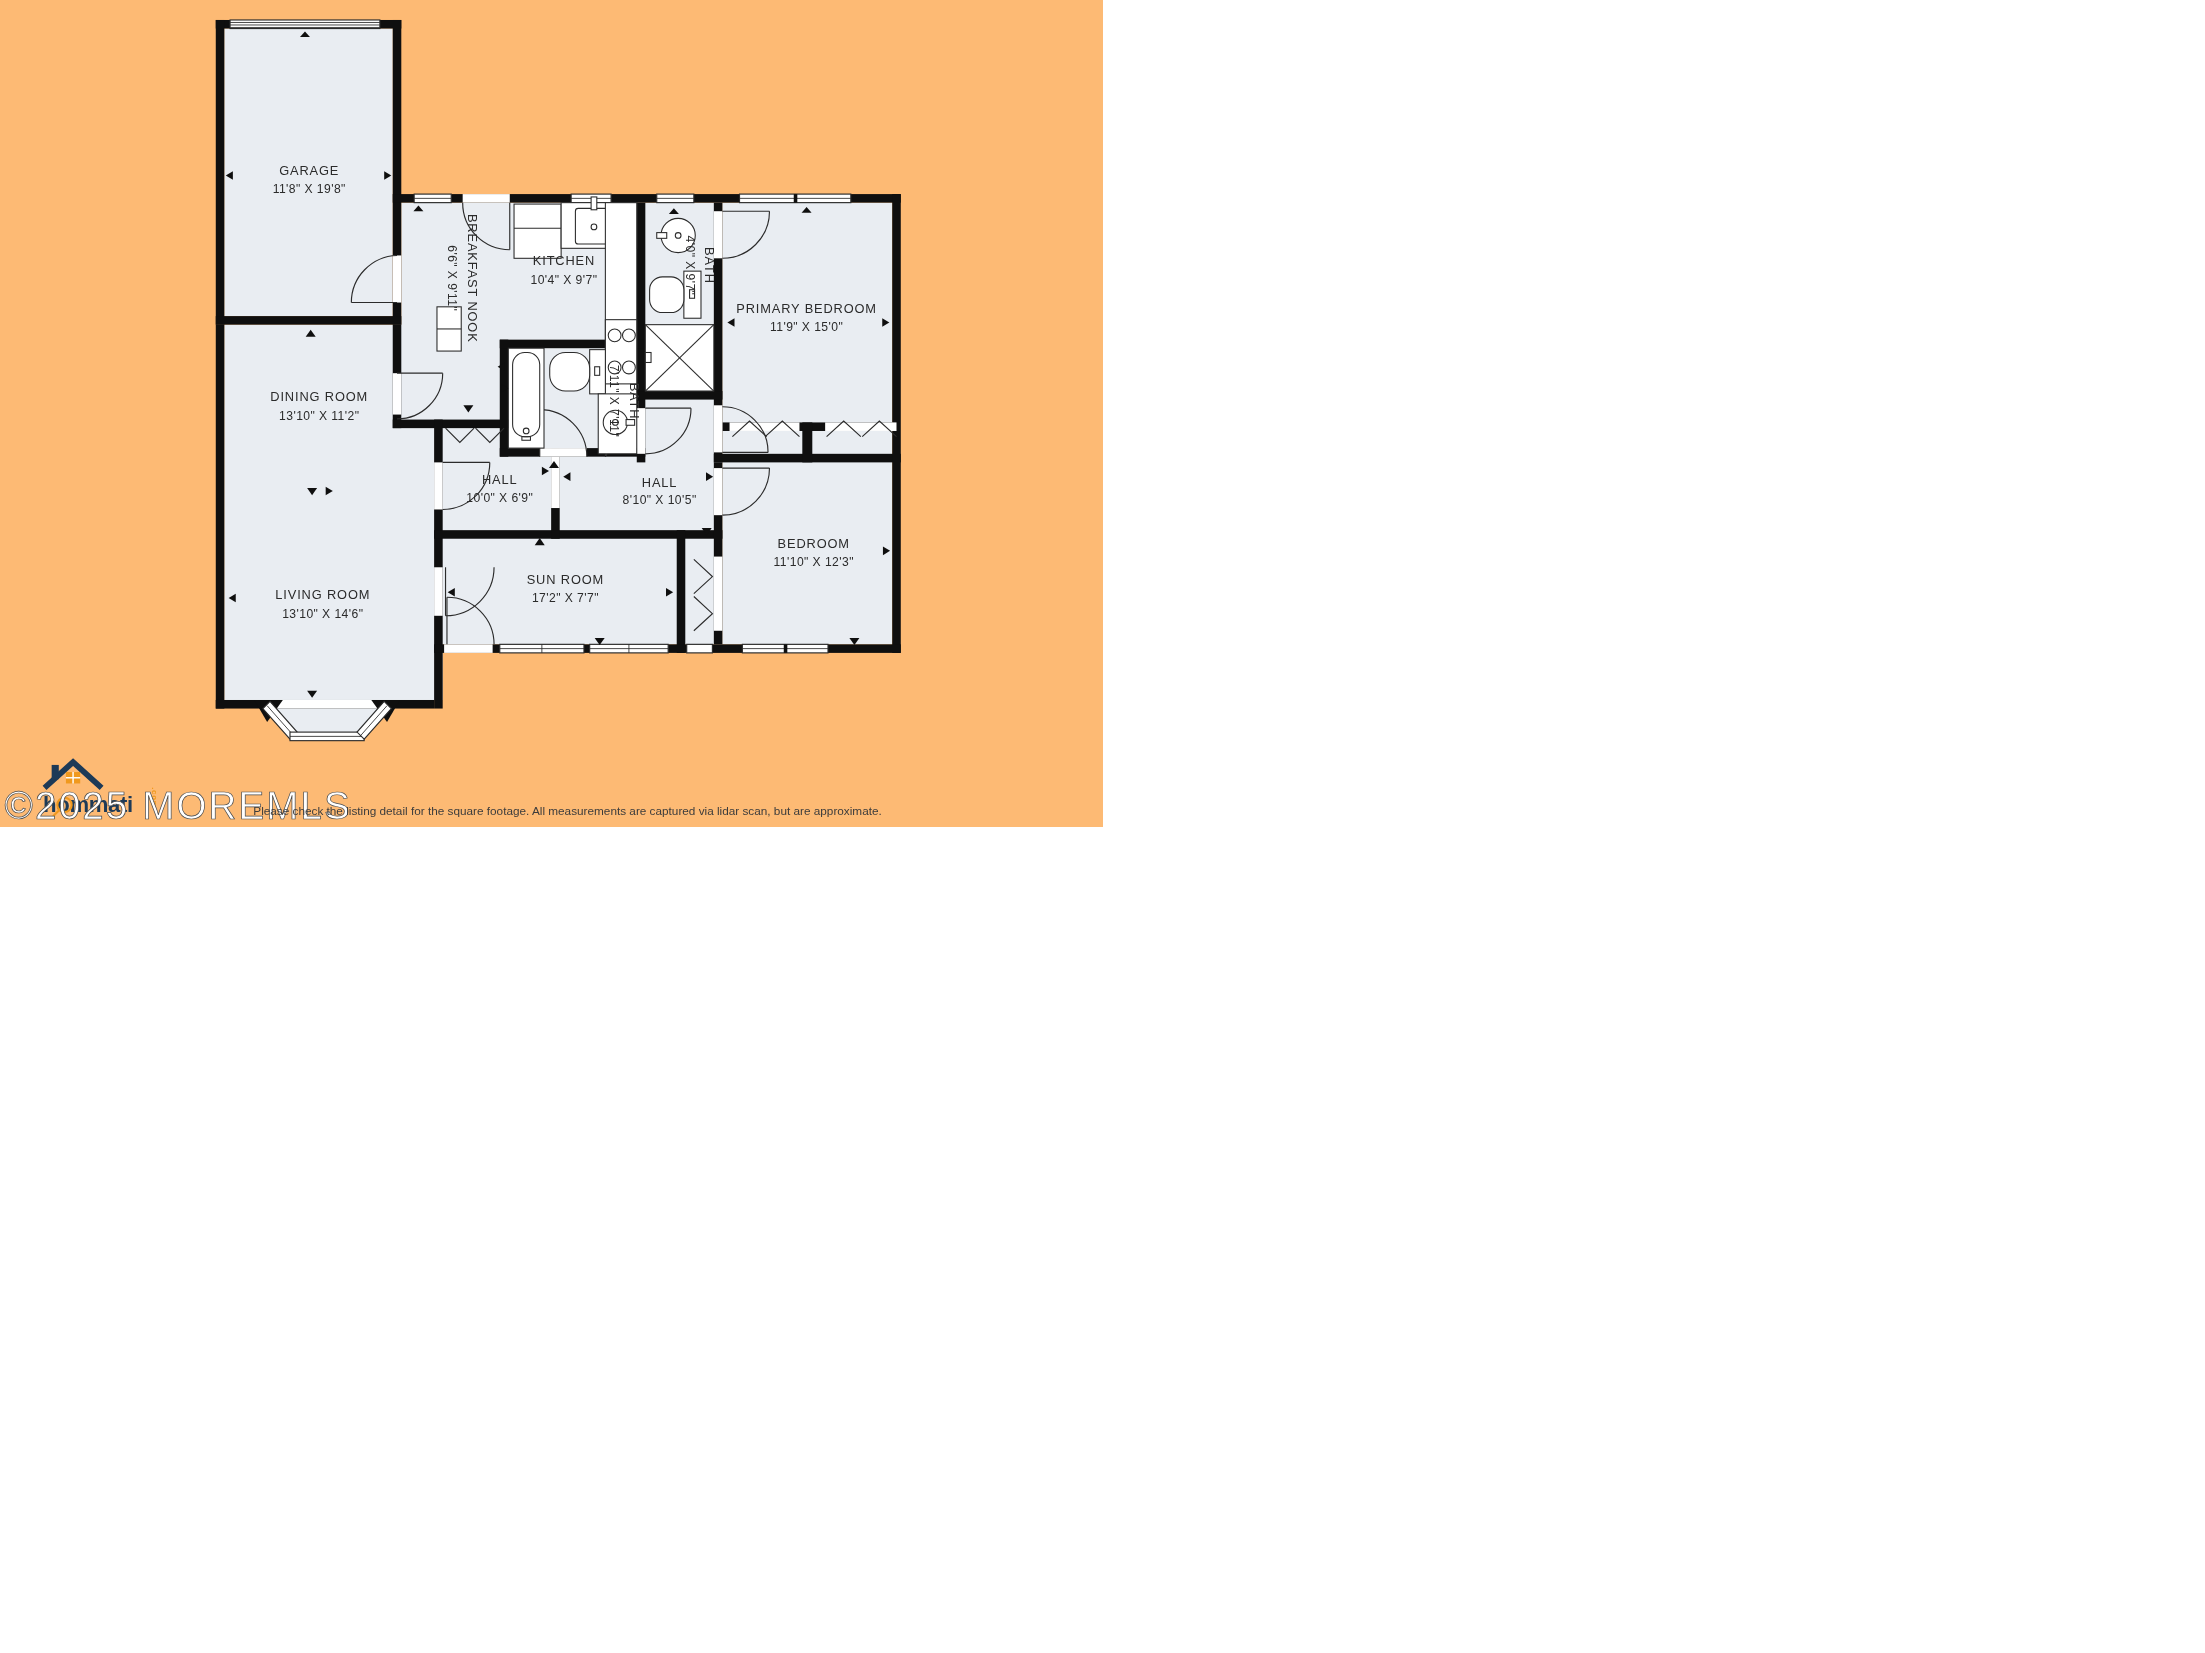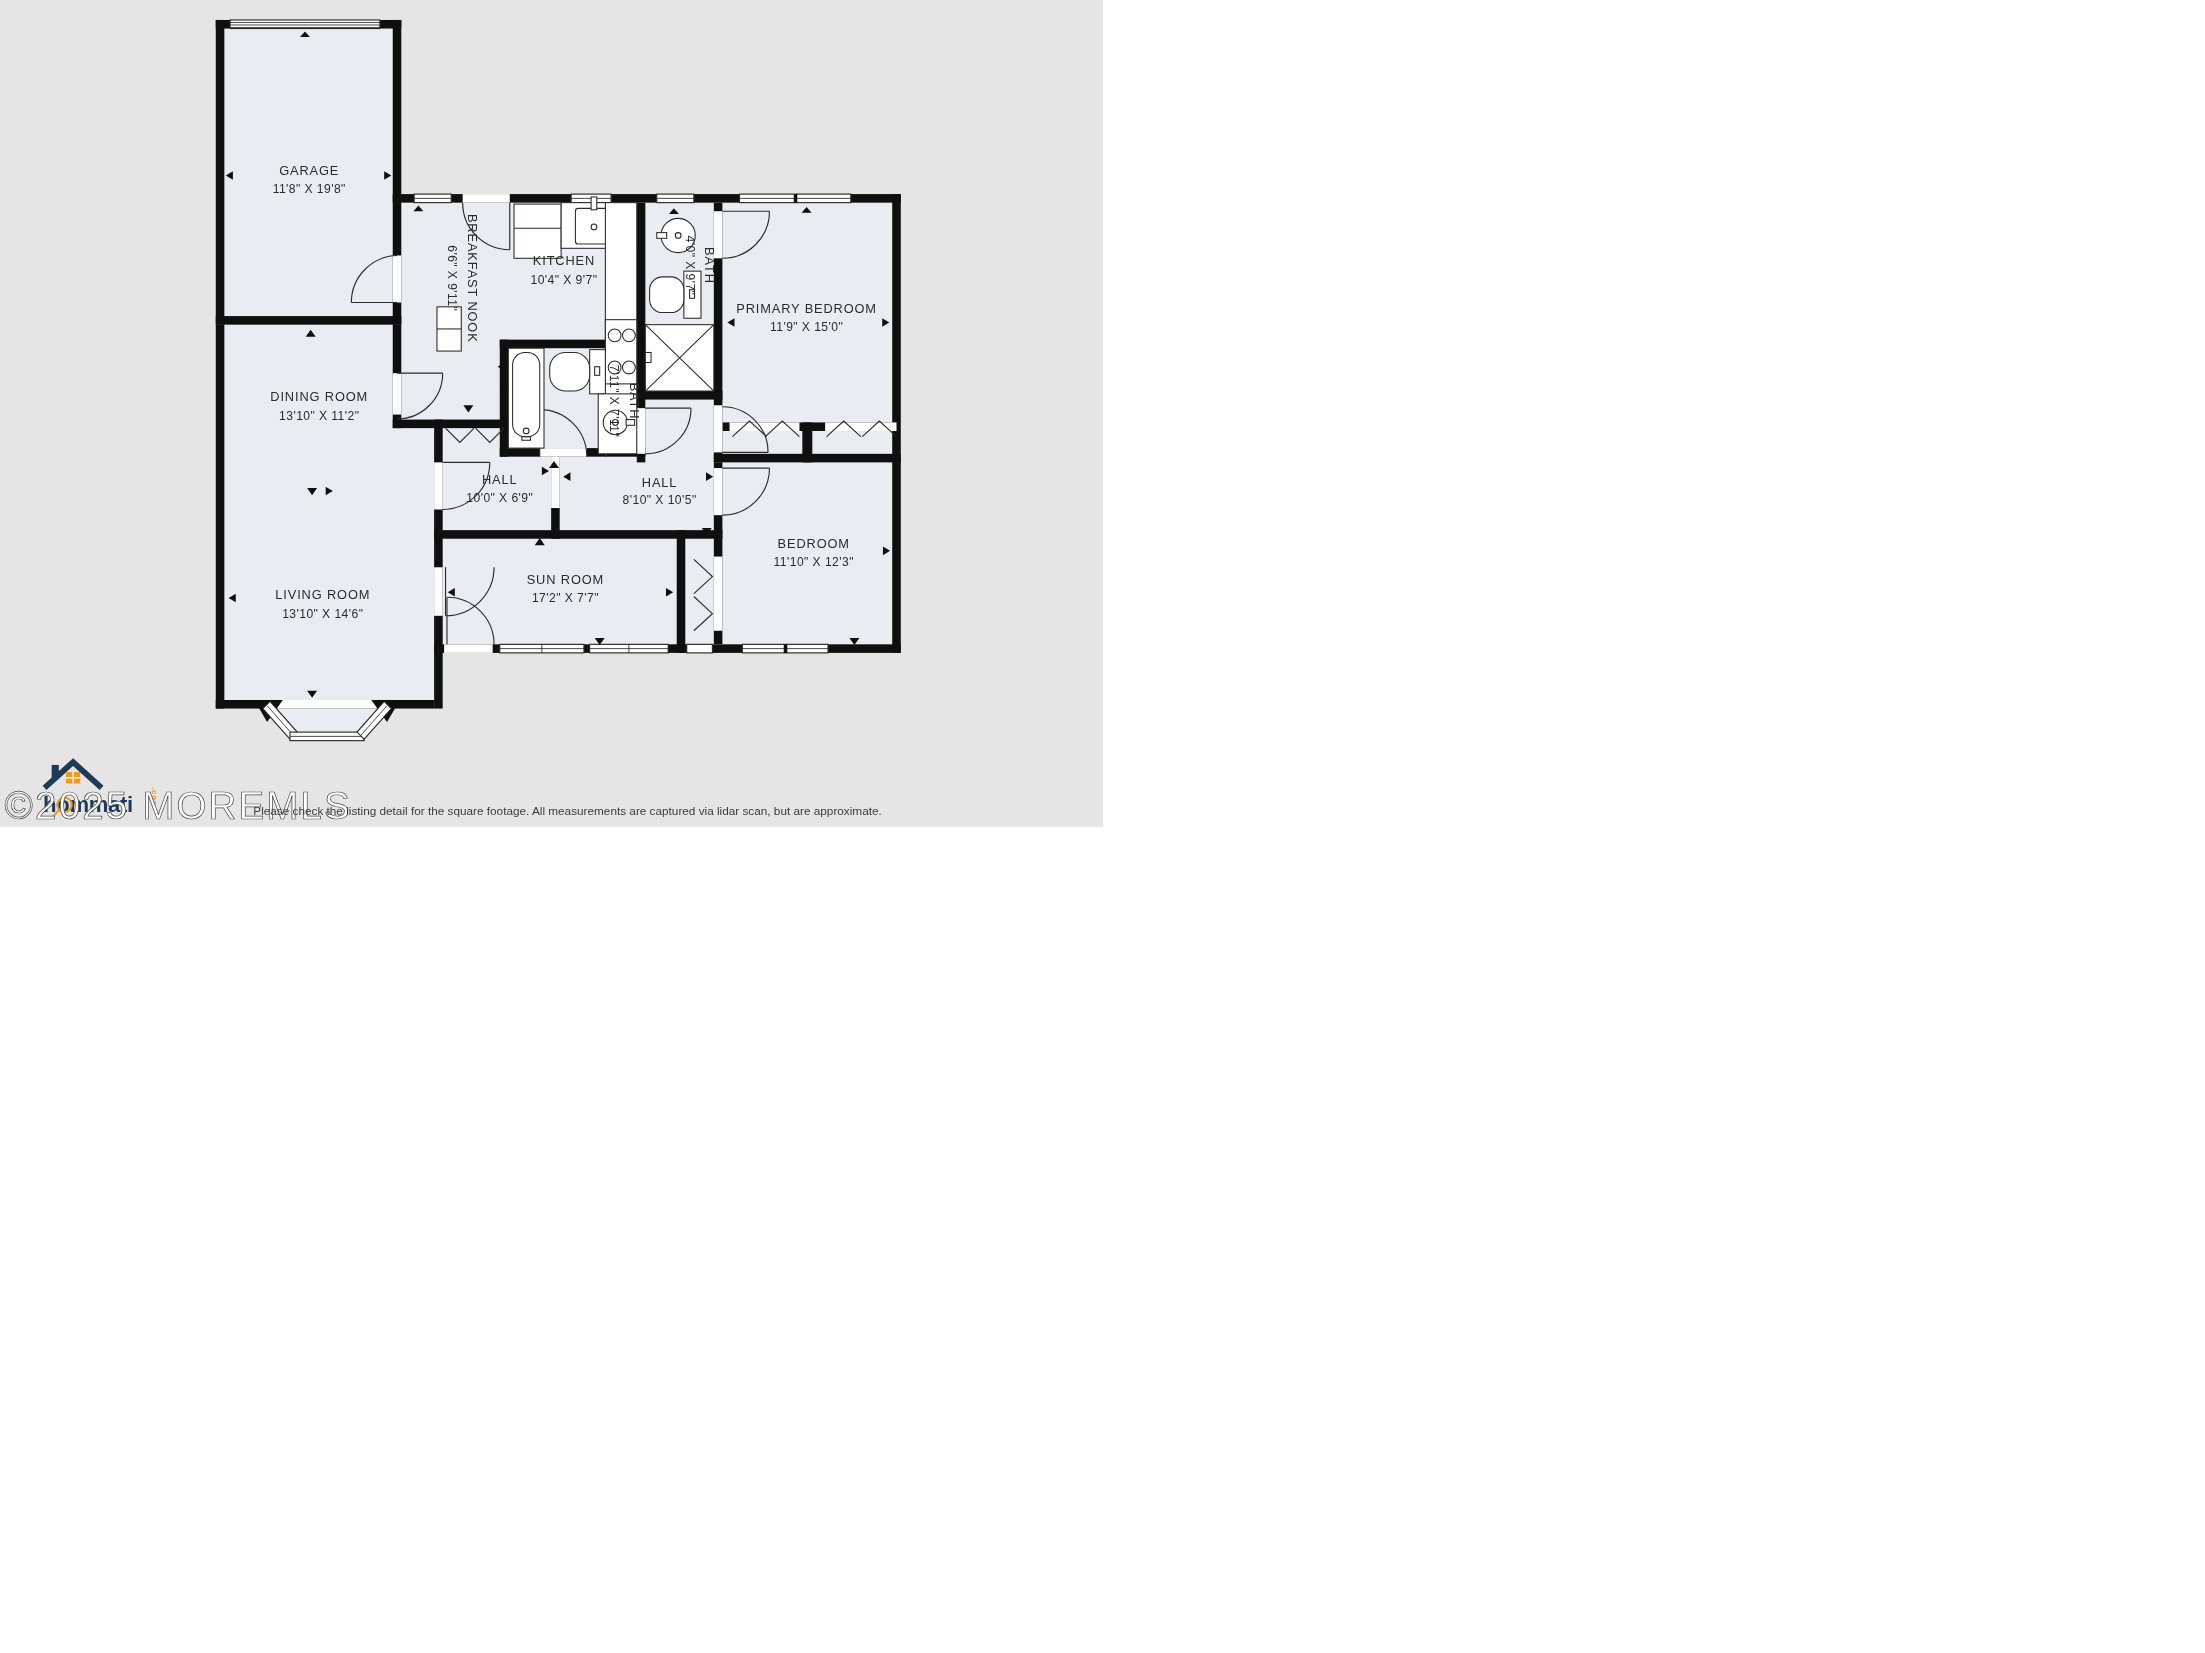--- a/index.html
+++ b/index.html
@@ -1,20 +1,20 @@
 <!DOCTYPE html>
 <html style="--floor: #e9edf2; --wall: #0f0f0f; --line: #2b2b2b; --navy: #1d3a57; --orange: #f0991e;font-size:11.8px"><head>
 <meta charset="utf-8">
 <style>
   :root{
     --floor:#e9edf2; --wall:#0f0f0f; --line:#2b2b2b;
     --navy:#1d3a57; --orange:#f0991e;
   }
   html,body{margin:0;padding:0;background:#fff;}
-  .page{width:1103px;height:827px;background:#e5e5e5;position:relative;overflow:hidden;}
+  .page{width:1103px;height:827px;background:#fdba74;position:relative;overflow:hidden;}
   svg{display:block;}
   .floor{fill:var(--floor);}
   .wall{fill:var(--wall);}
   .gap{fill:#ffffff;}
   .fix{fill:#ffffff;stroke:var(--line);stroke-width:1.5;}
   .fixline{stroke:var(--line);stroke-width:1.5;fill:none;}
   .arc{fill:none;stroke:var(--line);stroke-width:1.6;}
   .leaf{stroke:var(--line);stroke-width:1.6;}
   .win{fill:#ffffff;stroke:var(--line);stroke-width:1.6;}
   .winline{stroke:var(--line);stroke-width:1.2;}

